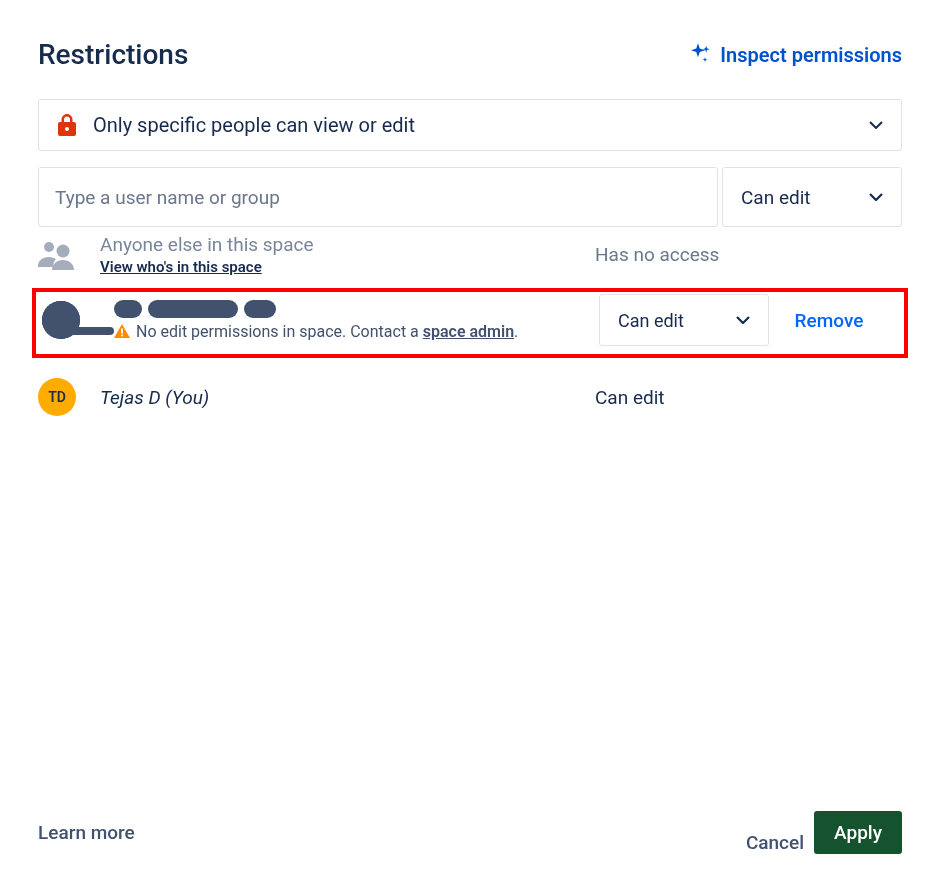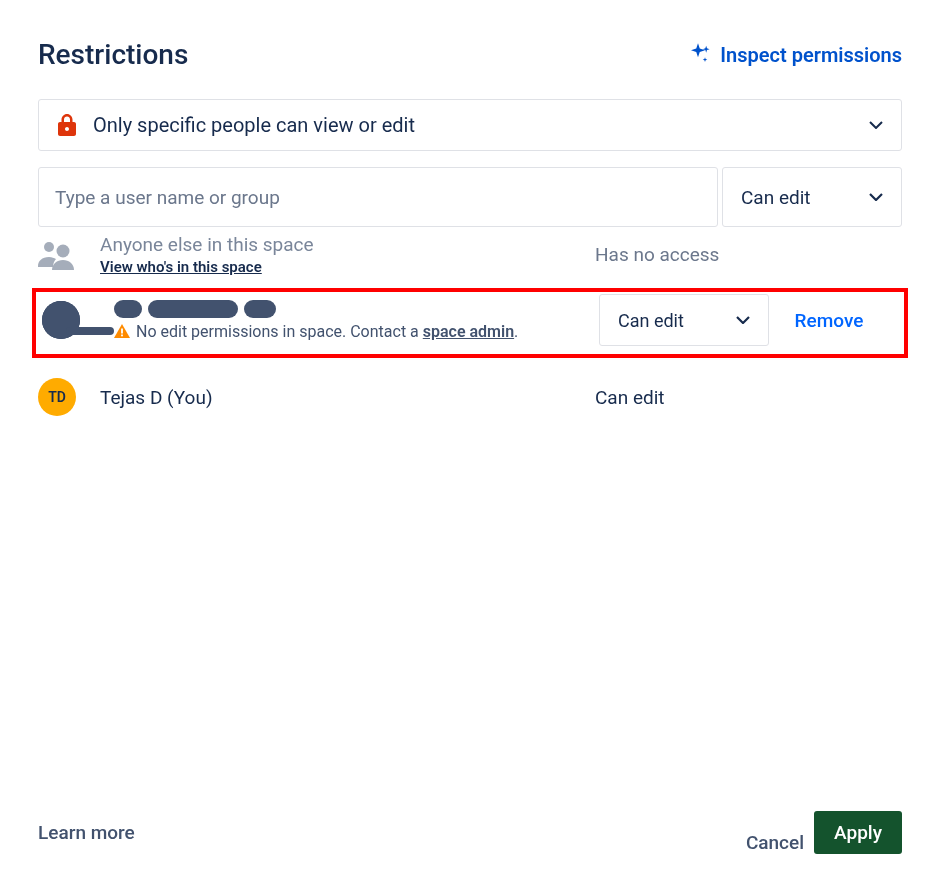--- a/index.html
+++ b/index.html
@@ -155,20 +155,21 @@
     .text-col {
       flex: 1;
     }
     .row-title {
       font-size: 19px;
       color: #7a869a;
     }
     .row-title-dark {
       font-size: 19px;
       color: #172b4d;
+      font-style: italic;
     }
     .row-sub {
       font-size: 15px;
       color: #172b4d;
       text-decoration: underline;
       font-weight: 600;
       margin-top: 2px;
       cursor: pointer;
       display: inline-block;
     }

